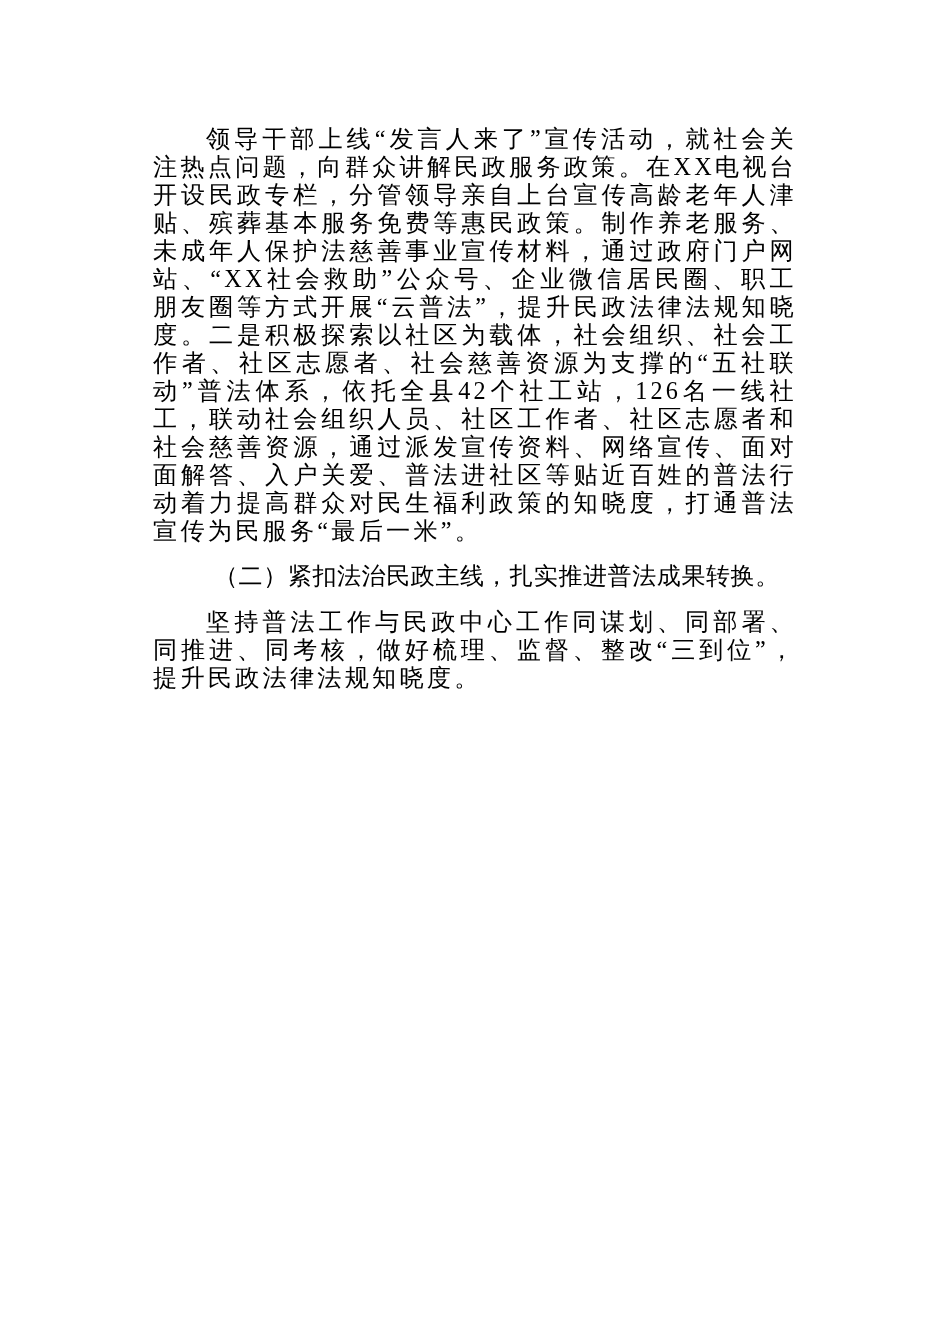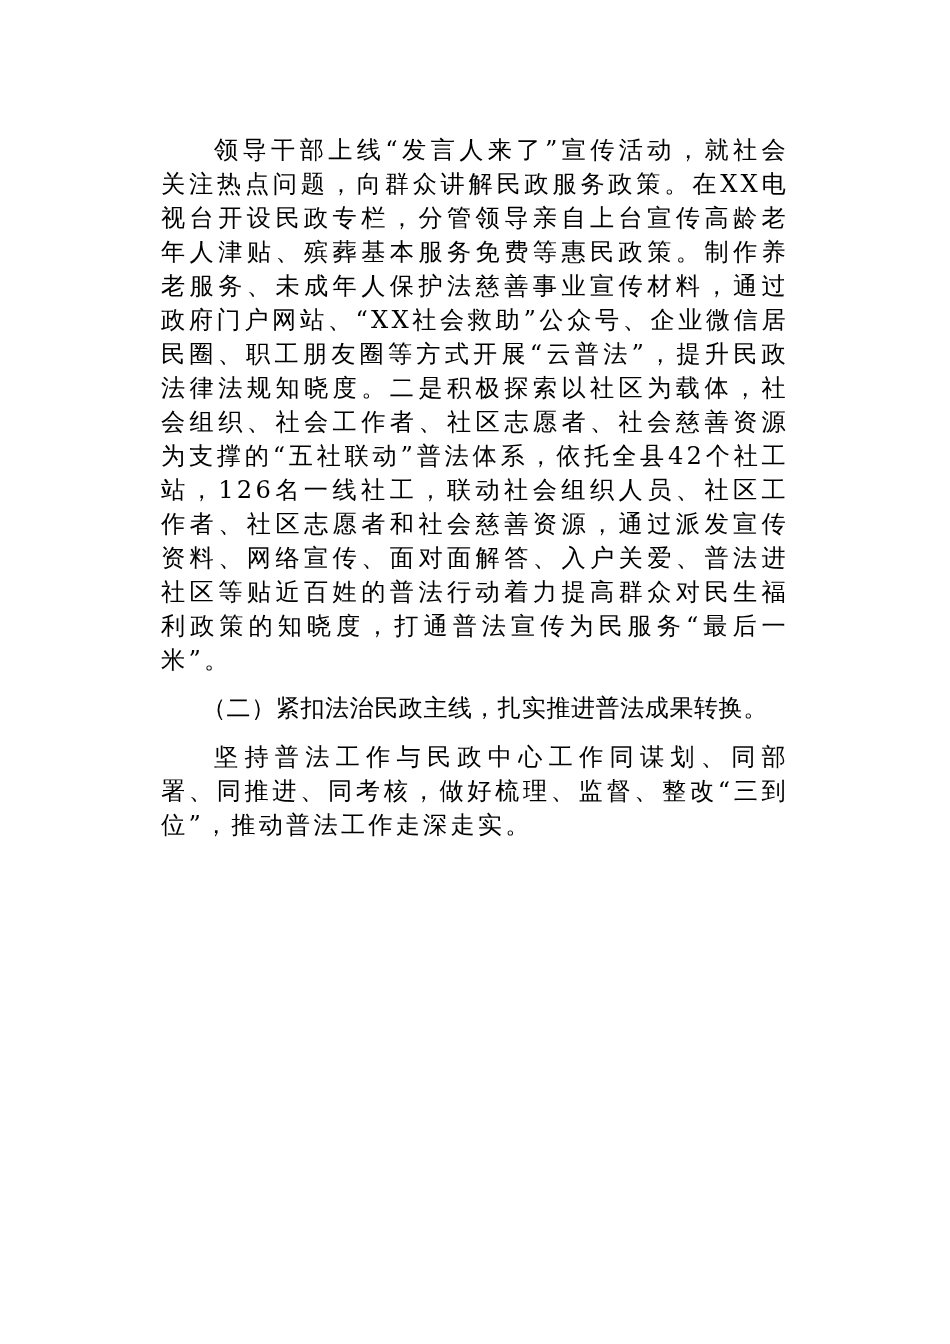--- a/index.html
+++ b/index.html
@@ -15,41 +15,42 @@
       font-family: "DejaVu Serif", "Liberation Serif", serif;
       color: #000000;
     }
     .page {
       position: absolute;
       left: 145px;
       top: 117px;
       width: 660px;
     }
     .para {
-      margin: 16px;
+      margin: 8px;
       font-size: 24.2px;
-      line-height: 34px;
+      line-height: 28px;
       letter-spacing: 3.2px;
       text-align: justify;
       text-align-last: left;
       word-break: break-all;
+      font-family: Liberation Serif, serif;
     }
     .indent {
       text-indent: 53px;
     }
     .heading {
-      margin: 4px;
+      margin: 16px;
       font-size: 24px;
       line-height: 30.9px;
       letter-spacing: 0.6px;
       text-indent: 53px;
       font-family: "DejaVu Serif", "Liberation Serif", serif;
       font-weight: normal;
     }
   </style>
 </head>
 <body>
 
 <div class="page">
   <p class="para indent">领导干部上线“发言人来了”宣传活动，就社会关注热点问题，向群众讲解民政服务政策。在XX电视台开设民政专栏，分管领导亲自上台宣传高龄老年人津贴、殡葬基本服务免费等惠民政策。制作养老服务、未成年人保护法慈善事业宣传材料，通过政府门户网站、“XX社会救助”公众号、企业微信居民圈、职工朋友圈等方式开展“云普法”，提升民政法律法规知晓度。二是积极探索以社区为载体，社会组织、社会工作者、社区志愿者、社会慈善资源为支撑的“五社联动”普法体系，依托全县42个社工站，126名一线社工，联动社会组织人员、社区工作者、社区志愿者和社会慈善资源，通过派发宣传资料、网络宣传、面对面解答、入户关爱、普法进社区等贴近百姓的普法行动着力提高群众对民生福利政策的知晓度，打通普法宣传为民服务“最后一米”。</p>
   <p class="heading">（二）紧扣法治民政主线，扎实推进普法成果转换。</p>
-  <p class="para indent">坚持普法工作与民政中心工作同谋划、同部署、同推进、同考核，做好梳理、监督、整改“三到位”，推动普法工作走深走实。</p>
+  <p class="para indent">坚持普法工作与民政中心工作同谋划、同部署、同推进、同考核，做好梳理、监督、整改“三到位”，提升民政法律法规知晓度。</p>
 </div>
 
 </body></html>

